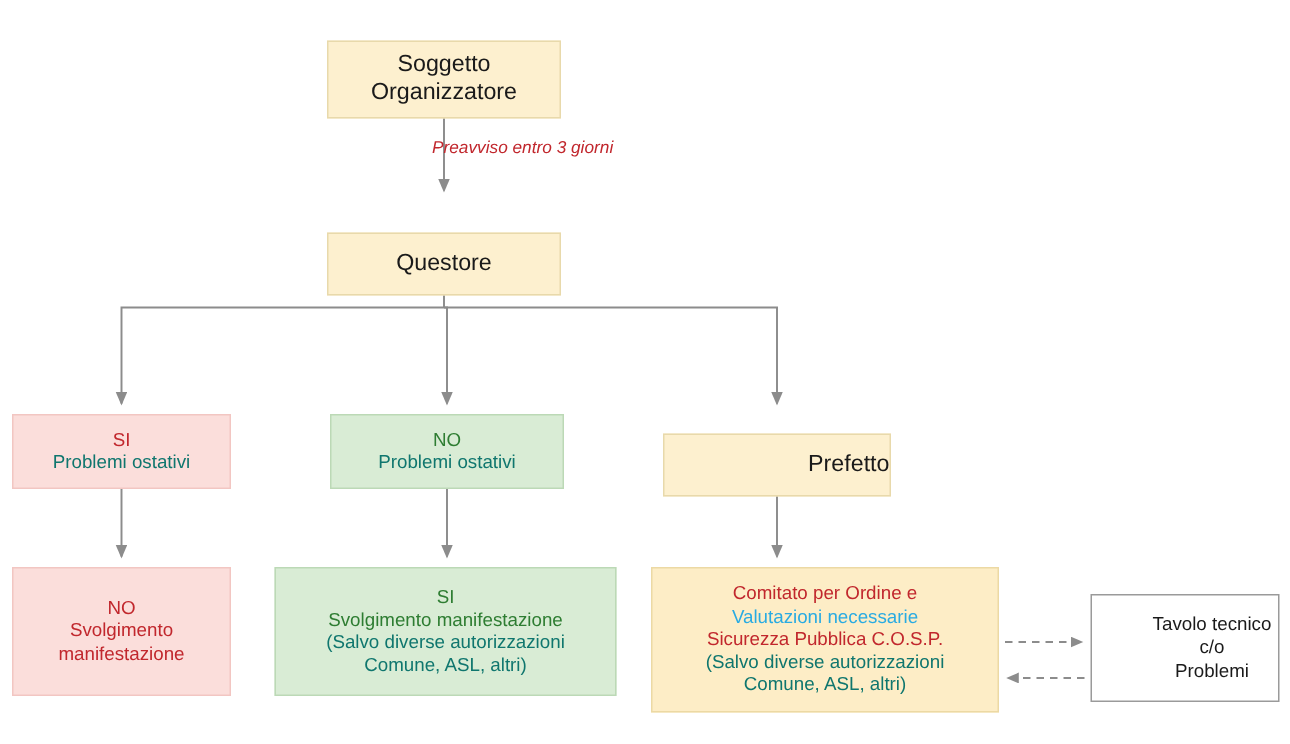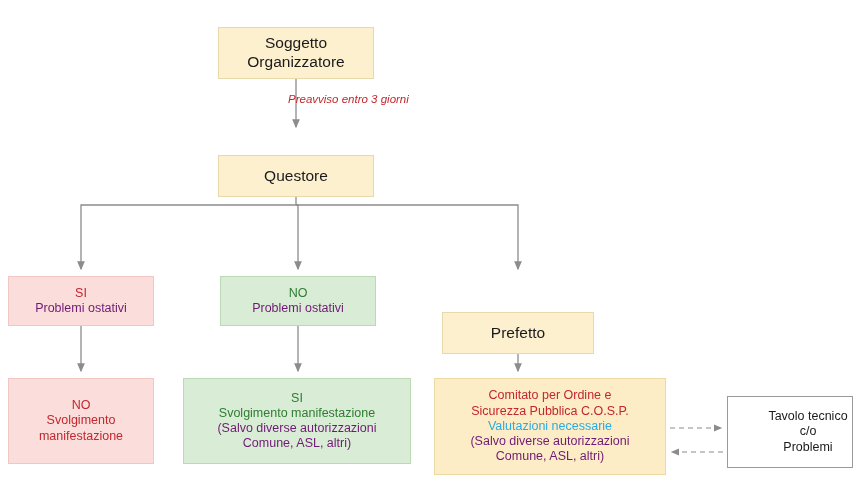--- a/index.html
+++ b/index.html
@@ -58,32 +58,32 @@
     border: 1px solid #ecd9a4;
   }
   .n-white {
     background: #ffffff;
     border: 1px solid #9a9a9a;
     color: #1a1a1a;
   }
   .red-text { color: #c1272d; }
   .green-text { color: #2e7d32; }
   .blue-text { color: #29abe2; }
-  .dark-text { color: #701a75; }
+  .dark-text { color: #0f766e; }
   .edge-label {
     position: absolute;
     color: #c1272d;
     font-size: 11.5px;
     white-space: nowrap;
   }
   #node-soggetto { left: 218px; top: 6px; width: 156px; height: 52px; font-size: 15.5px; }
   #node-questore { left: 218px; top: 134px; width: 156px; height: 42px; font-size: 15.5px; }
   #node-si-problemi { left: 8px; top: 276px; width: 146px; height: 50px; font-size: 12.5px; }
   #node-no-problemi { left: 220px; top: 276px; width: 156px; height: 50px; font-size: 12.5px; }
-  #node-prefetto { left: 442px; top: 291px; width: 152px; height: 42px; font-size: 15.5px; }
+  #node-prefetto { left: 442px; top: 268px; width: 152px; height: 42px; font-size: 15.5px; align-items: flex-end; }
   #node-no-svolgimento { left: 8px; top: 378px; width: 146px; height: 86px; font-size: 12.5px; }
   #node-si-svolgimento { left: 183px; top: 378px; width: 228px; height: 86px; font-size: 12.5px; }
   #node-cosp { left: 434px; top: 378px; width: 232px; height: 97px; font-size: 12.5px; }
   #node-tavolo { left: 727px; top: 396px; width: 126px; height: 72px; font-size: 12.5px; padding-left: 36px; }
   #label-preavviso { left: 288px; top: 93px; font-style: italic; }
 </style>
 </head>
 <body>
 
 <div id="canvas">
@@ -148,22 +148,22 @@
 
   <div class="node n-green" id="node-si-svolgimento">
     <span class="line green-text">SI</span>
     <span class="line green-text">Svolgimento manifestazione</span>
     <span class="line dark-text">(Salvo diverse autorizzazioni</span>
     <span class="line dark-text">Comune, ASL, altri)</span>
   </div>
 
   <div class="node n-yellow2" id="node-cosp">
     <span class="line red-text">Comitato per Ordine e</span>
+    <span class="line blue-text">Valutazioni necessarie</span>
     <span class="line red-text">Sicurezza Pubblica C.O.S.P.</span>
-    <span class="line blue-text">Valutazioni necessarie</span>
     <span class="line dark-text">(Salvo diverse autorizzazioni</span>
     <span class="line dark-text">Comune, ASL, altri)</span>
   </div>
 
   <div class="node n-white" id="node-tavolo">
     <span class="line">Tavolo tecnico</span>
     <span class="line">c/o</span>
     <span class="line">Problemi</span>
   </div>
 

